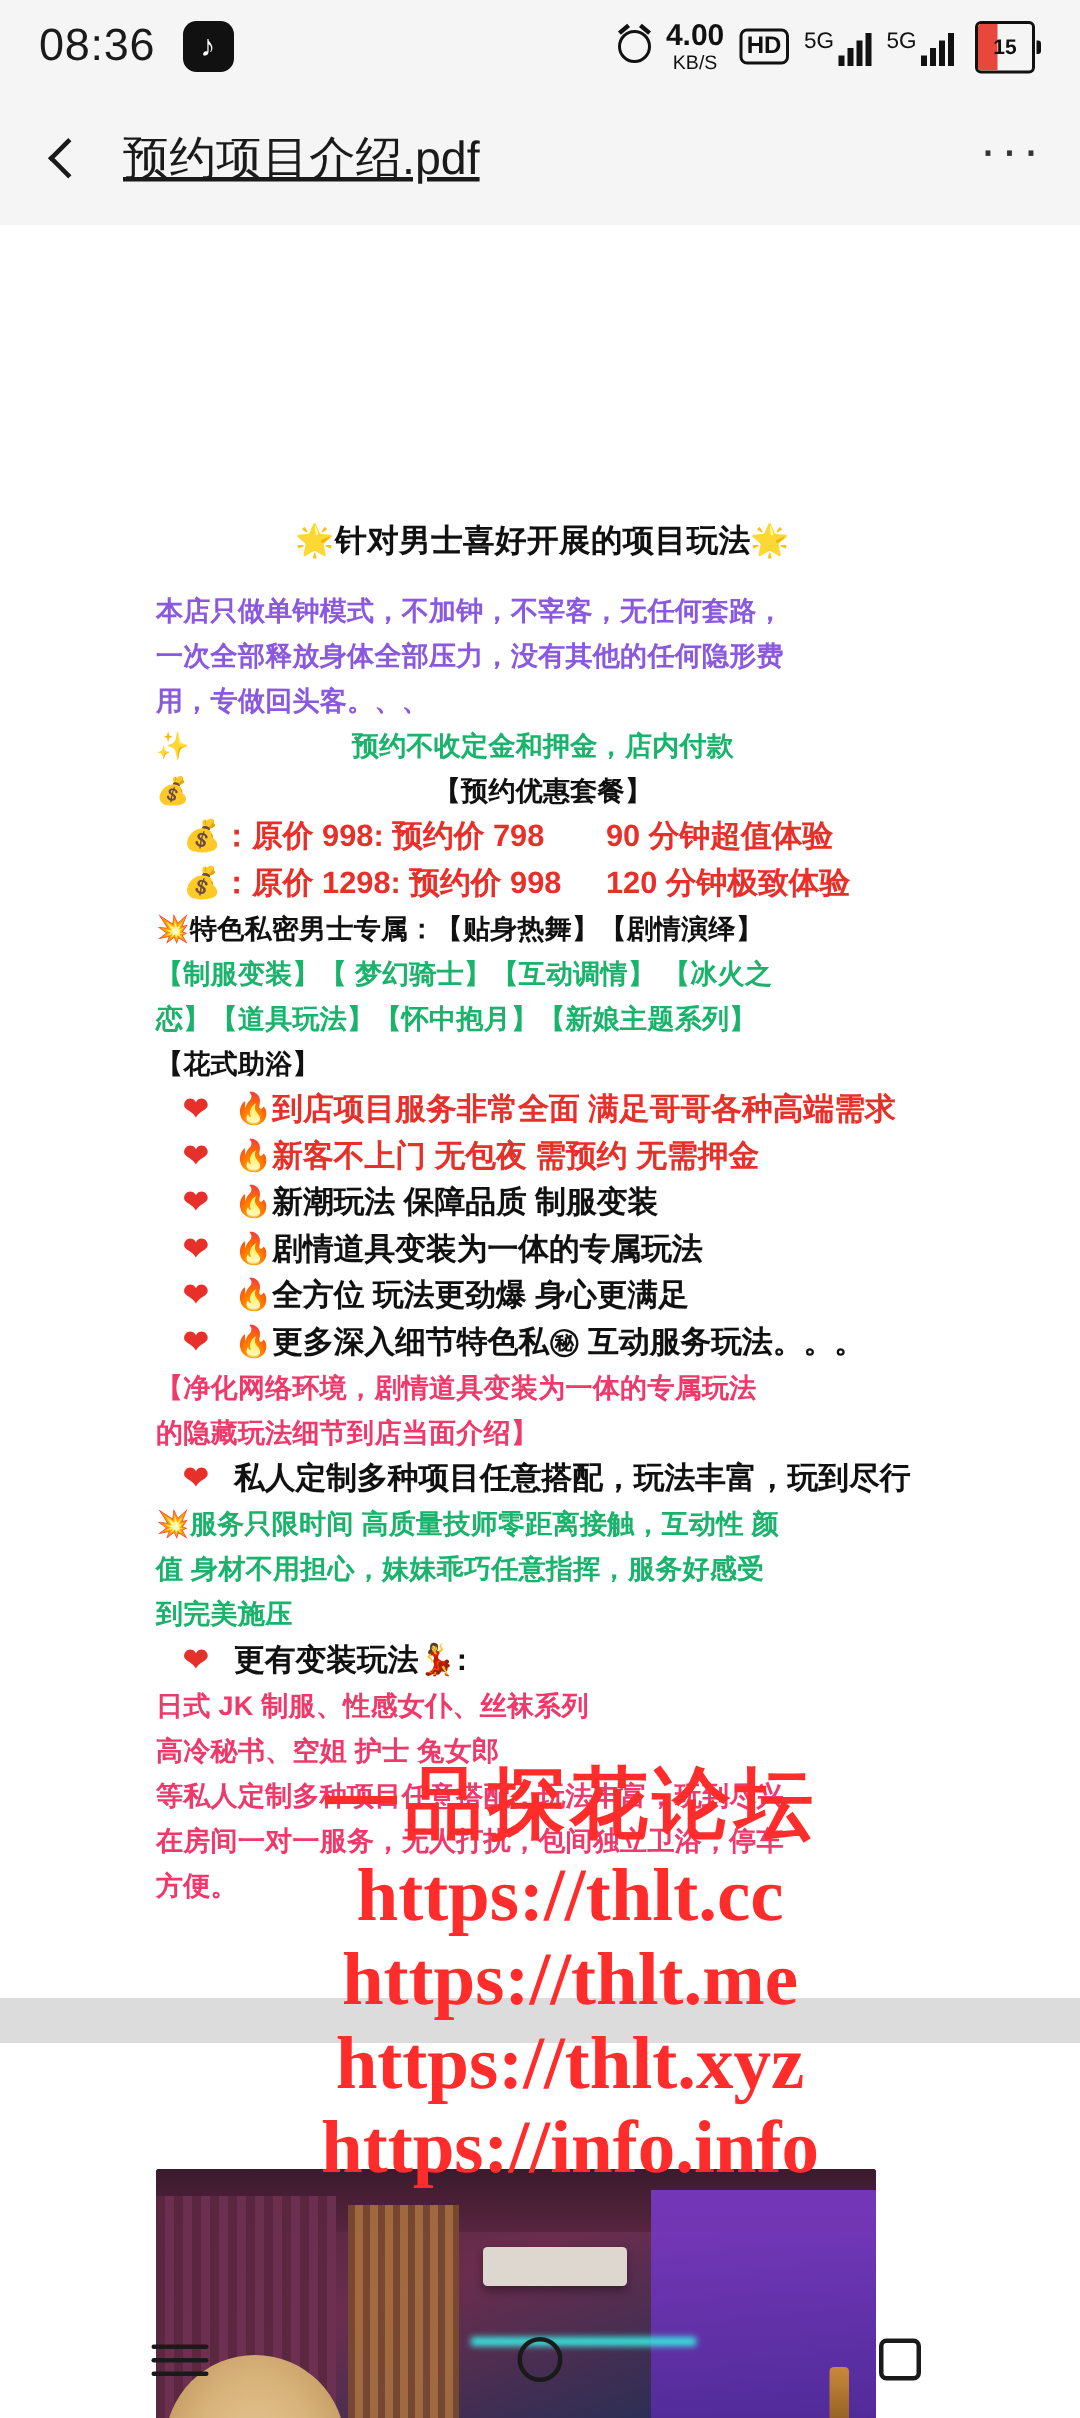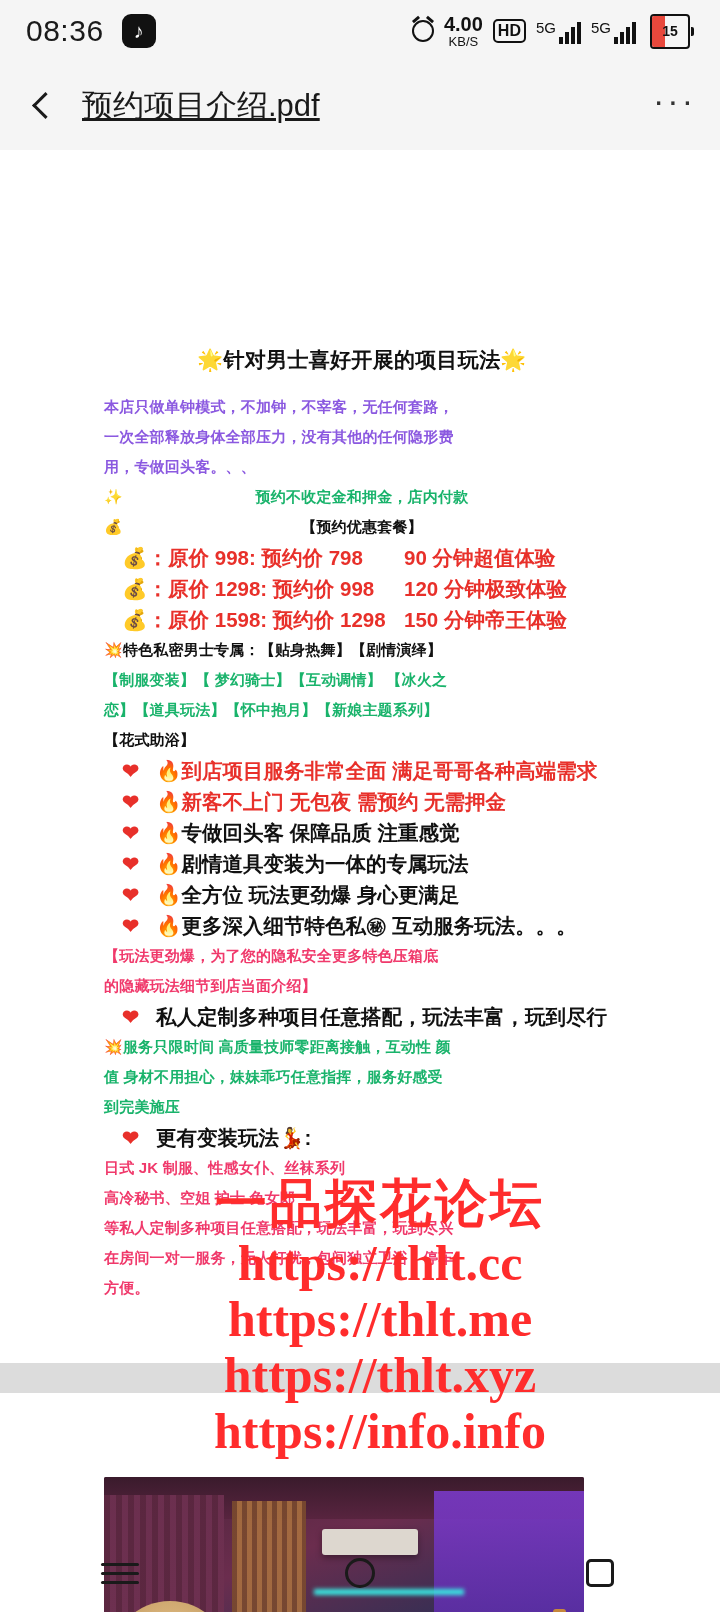--- a/index.html
+++ b/index.html
@@ -206,21 +206,21 @@
   .doc-h1 {
     text-align: center;
     font-weight: bold;
     font-size: 21px;
     color: #111;
     margin: 160px 0 18px 0;
     letter-spacing: 0.3px;
   }
   p.line {
     margin: 0;
-    font-size: 15px;
+    font-size: 18px;
     line-height: 30px;
     font-weight: bold;
     letter-spacing: 0.2px;
   }
   .purple { color: #8b59e0; }
   .green  { color: #19b36b; }
   .red    { color: #e8302a; }
   .pink   { color: #f0396b; }
   .black  { color: #111; }
   .center { text-align: center; }
@@ -427,56 +427,52 @@
       <p class="line black center" style="margin-top:-30px;">【预约优惠套餐】</p>
 
       <div class="price-row">
         <div class="c1"><span>💰：</span><span>原价 998:  预约价 798</span></div>
         <div class="c2">90 分钟超值体验</div>
       </div>
       <div class="price-row">
         <div class="c1"><span>💰：</span><span>原价 1298:  预约价 998</span></div>
         <div class="c2">120 分钟极致体验</div>
       </div>
-      <div class="price-row">
-        <div class="c1"><span>💰：</span><span>原价 1598:  预约价 1298</span></div>
-        <div class="c2">150 分钟帝王体验</div>
-      </div>
 
       <p class="line black">💥特色私密男士专属：【贴身热舞】【剧情演绎】</p>
       <p class="line green">【制服变装】【 梦幻骑士】【互动调情】  【冰火之</p>
       <p class="line green">恋】【道具玩法】【怀中抱月】【新娘主题系列】</p>
       <p class="line black">【花式助浴】</p>
 
       <div class="heart-row">
         <div class="hh">❤</div>
         <div class="tt red">🔥到店项目服务非常全面  满足哥哥各种高端需求</div>
       </div>
       <div class="heart-row">
         <div class="hh">❤</div>
         <div class="tt red">🔥新客不上门  无包夜  需预约  无需押金</div>
       </div>
       <div class="heart-row">
         <div class="hh">❤</div>
-        <div class="tt black">🔥专做回头客  保障品质  注重感觉</div>
+        <div class="tt black">🔥新潮玩法  保障品质  制服变装</div>
       </div>
       <div class="heart-row">
         <div class="hh">❤</div>
         <div class="tt black">🔥剧情道具变装为一体的专属玩法</div>
       </div>
       <div class="heart-row">
         <div class="hh">❤</div>
         <div class="tt black">🔥全方位   玩法更劲爆  身心更满足</div>
       </div>
       <div class="heart-row">
         <div class="hh">❤</div>
         <div class="tt black">🔥更多深入细节特色私㊙   互动服务玩法。。。</div>
       </div>
 
-      <p class="line pink">【玩法更劲爆，为了您的隐私安全更多特色压箱底</p>
+      <p class="line pink">【净化网络环境，剧情道具变装为一体的专属玩法</p>
       <p class="line pink">的隐藏玩法细节到店当面介绍】</p>
 
       <div class="heart-row">
         <div class="hh">❤</div>
         <div class="tt black">私人定制多种项目任意搭配，玩法丰富，玩到尽行</div>
       </div>
 
       <p class="line green">💥服务只限时间  高质量技师零距离接触，互动性  颜</p>
       <p class="line green">值  身材不用担心，妹妹乖巧任意指挥，服务好感受</p>
       <p class="line green">到完美施压</p>

